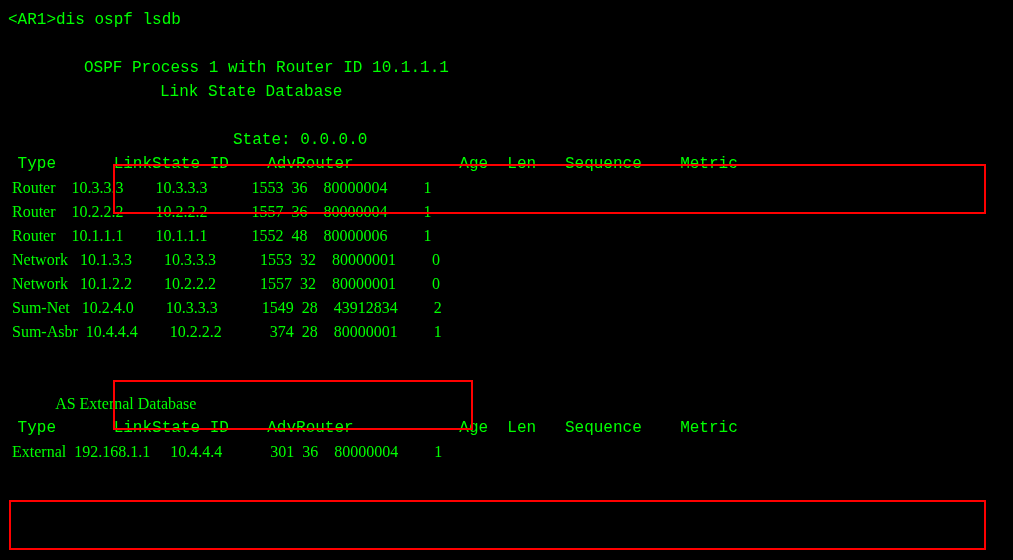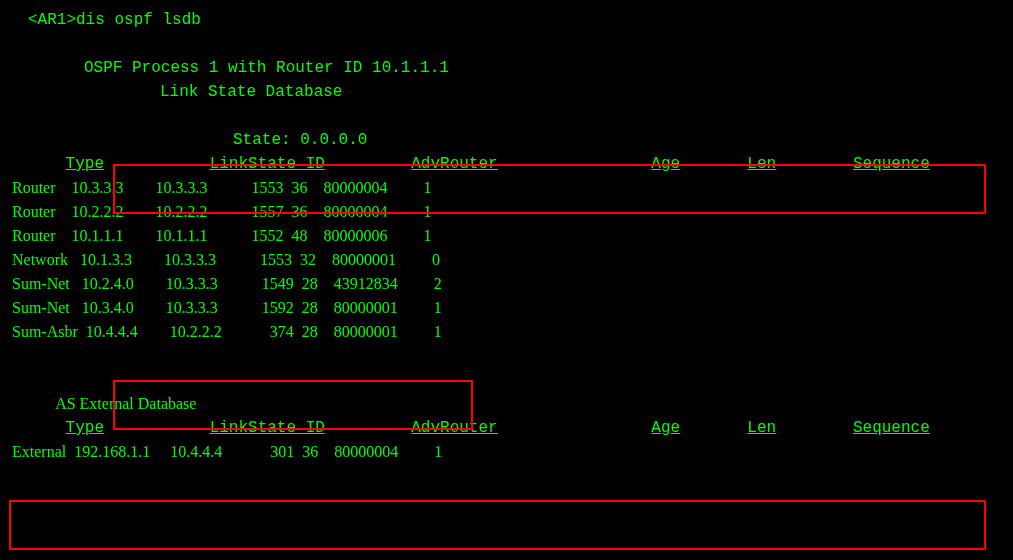--- a/index.html
+++ b/index.html
@@ -8,32 +8,30 @@
       color: #00ff00;
       font-family: 'Courier New', Consolas, monospace;
       font-size: 16px;
       line-height: 1.5;
       padding: 8px;
       width: 1013px;
       height: 560px;
       overflow: hidden;
       position: relative;
     }
-    .cmd-line { margin-bottom: 24px; margin-left: 20px; }
+    .cmd-line { margin-bottom: 24px; }
     .indent1 { padding-left: 76px; }
     .indent2 { padding-left: 152px; }
     .area-line { padding-left: 225px; }
     pre {
       font-family: Liberation Serif, serif;
       white-space: pre;
       color: #00ff00;
     }
     .hdr {
-      text-decoration: underline;
-      margin-left: 48px;
     }
     .header-row { 
       white-space: pre;
       font-family: inherit;
     }
     .data-row {
       white-space: pre;
       font-family: Liberation Serif, serif;
       position: relative;
     }
@@ -75,22 +73,22 @@
 
 <div class="area-line">State: 0.0.0.0</div>
 
 <pre class="header-row"> <span class="hdr">Type</span>      <span class="hdr">LinkState ID</span>    <span class="hdr">AdvRouter</span>           <span class="hdr">Age</span>  <span class="hdr">Len</span>   <span class="hdr">Sequence</span>    <span class="hdr">Metric</span></pre>
 
 <div id="lsdb-rows">
     <pre class="data-row"> Router    10.3.3.3        10.3.3.3           1553  36    80000004         1</pre>
     <pre class="data-row"> Router    10.2.2.2        10.2.2.2           1557  36    80000004         1</pre>
     <pre class="data-row"> Router    10.1.1.1        10.1.1.1           1552  48    80000006         1</pre>
     <pre class="data-row"> Network   10.1.3.3        10.3.3.3           1553  32    80000001         0</pre>
+    <pre class="data-row"> Network   10.1.2.2        10.2.2.2           1557  32    80000001         0</pre>
     <pre class="data-row"> Sum-Net   10.2.4.0        10.3.3.3           1549  28    43912834         2</pre>
-    <pre class="data-row"> Sum-Net   10.3.4.0        10.3.3.3           1592  28    80000001         1</pre>
     <pre class="data-row"> Sum-Asbr  10.4.4.4        10.2.2.2            374  28    80000001         1</pre>
   </div>
 
 <div>&nbsp;</div>
 <div>&nbsp;</div>
 
 <pre>            <span>AS External Database</span></pre>
 
 <pre class="header-row"> <span class="hdr">Type</span>      <span class="hdr">LinkState ID</span>    <span class="hdr">AdvRouter</span>           <span class="hdr">Age</span>  <span class="hdr">Len</span>   <span class="hdr">Sequence</span>    <span class="hdr">Metric</span></pre>
 

